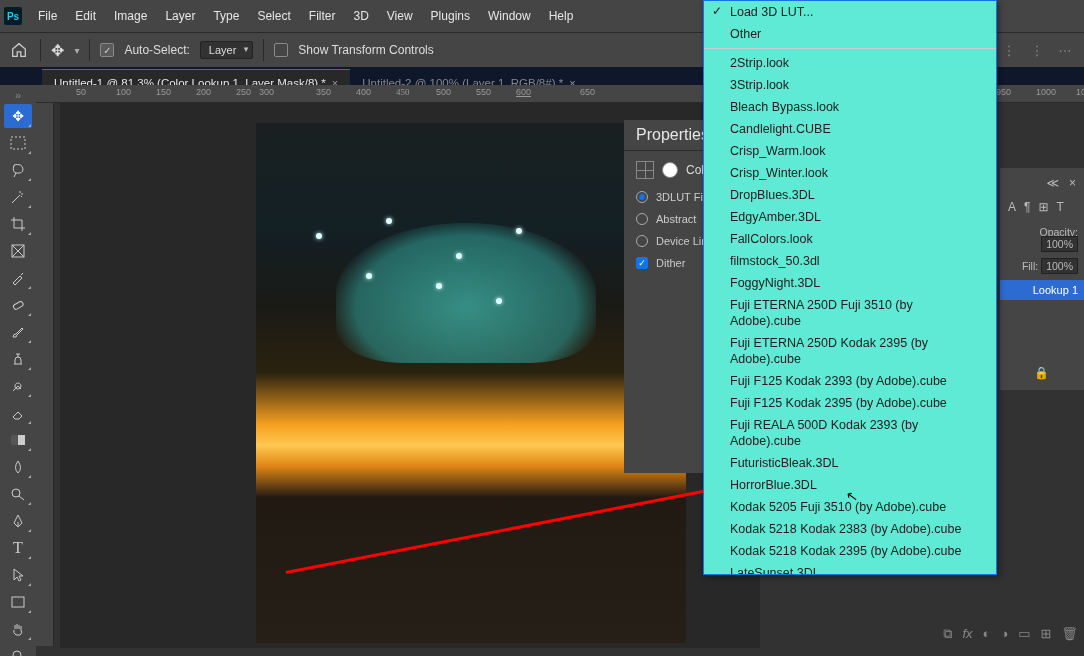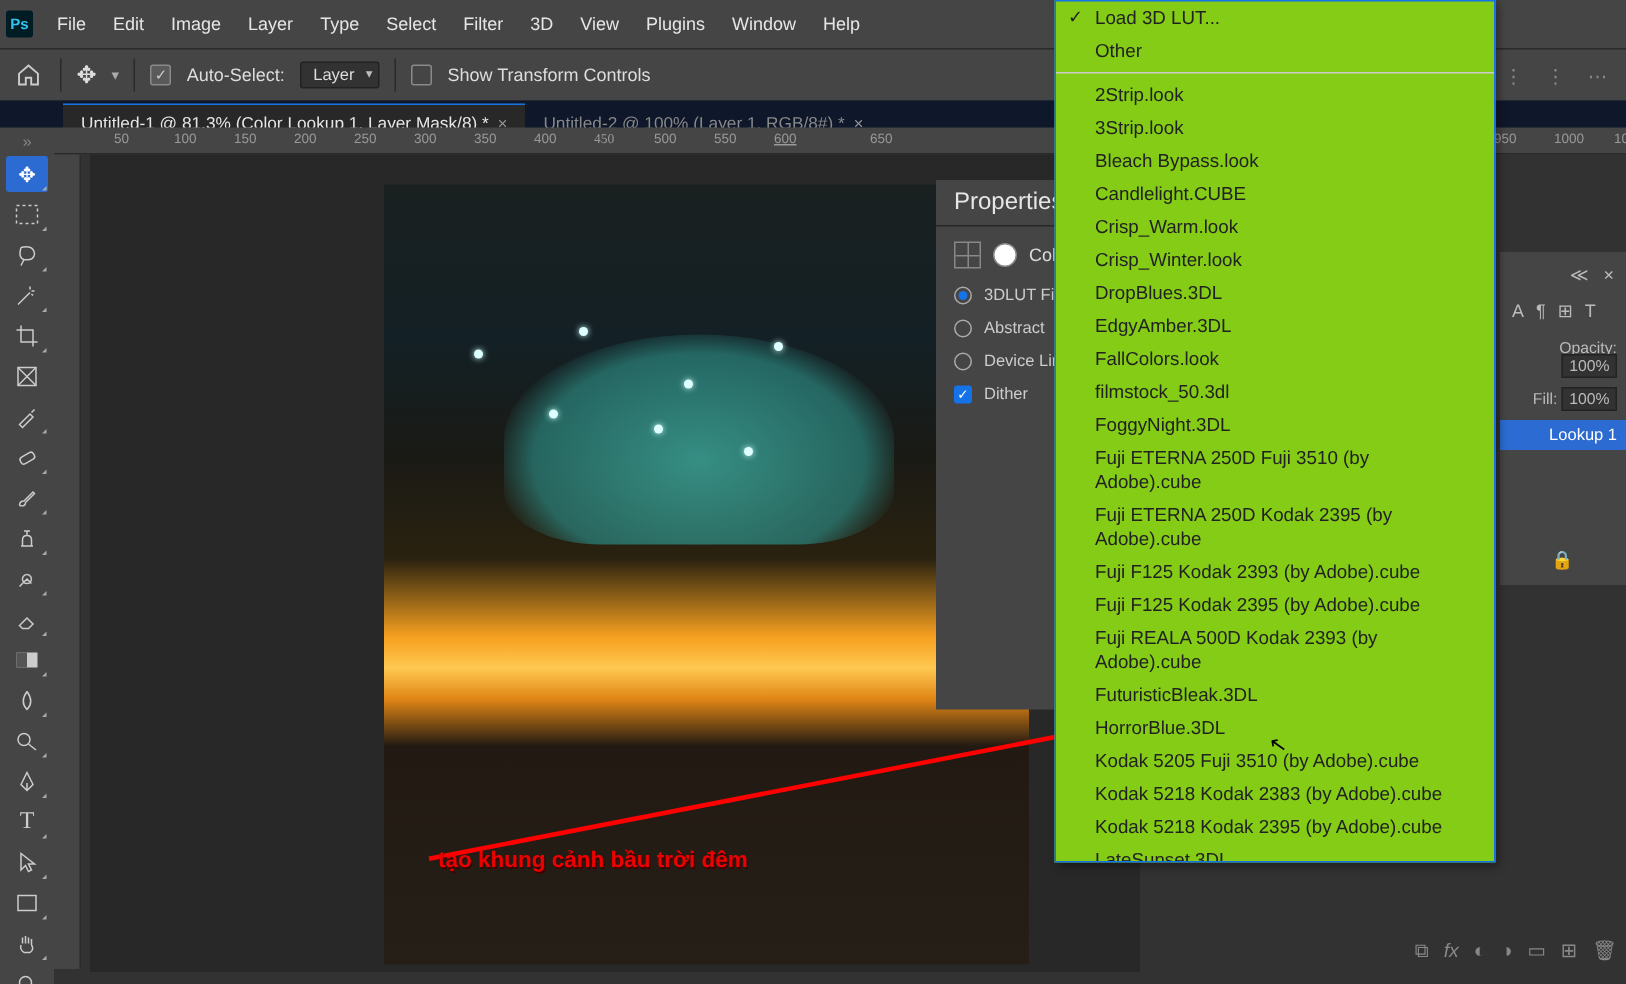--- a/index.html
+++ b/index.html
@@ -53,21 +53,21 @@
 .prop-title .gridico::before { left:50%; top:0; width:1px; height:100%; }
 .prop-title .gridico::after { top:50%; left:0; height:1px; width:100%; }
 .prop-title .maskico { width:16px; height:16px; border-radius:50%; background:#fff; border:1px solid #888; display:inline-block; }
 .radio-row { display:flex; align-items:center; gap:8px; margin:10px 0; color:#ccc; font-size:11px; }
 .rad { width:12px; height:12px; border:1px solid #aaa; border-radius:50%; display:inline-flex; align-items:center; justify-content:center; }
 .rad.on::after { content:""; width:6px; height:6px; background:#1473e6; border-radius:50%; }
 .chk { width:12px; height:12px; border:1px solid #aaa; border-radius:2px; display:inline-flex; align-items:center; justify-content:center; font-size:9px; }
 .chk.on { background:#1473e6; border-color:#1473e6; color:#fff; }
 .bottom-icons { position:absolute; right:6px; bottom:14px; display:flex; gap:10px; color:#888; font-size:13px; }
 
-.dropdown { position:absolute; left:703px; top:0; width:294px; background:#84cc16; border:1px solid #1473e6; max-height:575px; overflow:hidden; box-shadow:2px 2px 6px rgba(0,0,0,0.4); z-index:100; }
+.dropdown { position:absolute; left:703px; top:0; width:294px; background:#5eead4; border:1px solid #1473e6; max-height:575px; overflow:hidden; box-shadow:2px 2px 6px rgba(0,0,0,0.4); z-index:100; }
 .dd-item { padding:3px 10px 3px 26px; font-size:12.5px; color:#222; position:relative; line-height:16px; cursor:pointer; }
 .dd-item.checked::before { content:"✓"; position:absolute; left:8px; top:2px; font-size:12px; }
 .dd-sep { height:1px; background:#ccc; margin:3px 0; }
 .cursor { position:absolute; left:846px; top:488px; font-size:14px; color:#000; z-index:101; transform:rotate(-10deg); }
 
 svg { display:block; }
 </style>
 </head>
 <body>
 
@@ -129,21 +129,21 @@
     <span class="x">×</span>
   </div>
 </div>
 
 <div class="ruler-h" id="ruler-h">
     <span class="tick" style="left: 40px;">50</span>
     <span class="tick" style="left: 80px;">100</span>
     <span class="tick" style="left: 120px;">150</span>
     <span class="tick" style="left: 160px;">200</span>
     <span class="tick" style="left: 200px;">250</span>
-    <span class="tick" style="left: 240px;">300</span>
+    <span class="tick" style="left: 223px;">300</span>
     <span class="tick" style="left: 280px;">350</span>
     <span class="tick" style="left: 320px;">400</span>
     <span class="tick" style="left: 360px; font-family: Liberation Serif, serif;">450</span>
     <span class="tick" style="left: 400px;">500</span>
     <span class="tick" style="left: 440px;">550</span>
     <span class="tick" style="left: 480px; text-decoration: underline;">600</span>
     <span class="tick" style="left: 544px;">650</span>
     <span class="tick" style="left: 960px;">950</span>
     <span class="tick" style="left: 1000px;">1000</span>
     <span class="tick" style="left: 1040px;">1050</span>
@@ -280,21 +280,20 @@
     <div class="tent"></div>
     <div class="star" style="top:110px;left:60px"></div>
     <div class="star" style="top:95px;left:130px"></div>
     <div class="star" style="top:130px;left:200px"></div>
     <div class="star" style="top:105px;left:260px"></div>
     <div class="star" style="top:150px;left:110px"></div>
     <div class="star" style="top:160px;left:180px"></div>
     <div class="star" style="top:175px;left:240px"></div>
   </div>
   <div class="red-arrow"></div>
-  <div class="red-text">tạo khung cảnh bầu trời đêm</div>
 </div>
 
 <div class="panel-stack" style="left:624px; right:auto; width:176px;">
   <div class="panel-tabbar">
     <div class="panel-tab on">Properties</div>
     <div class="panel-tab">A</div>
   </div>
   <div class="prop-body">
     <div class="prop-title">
       <span class="gridico"></span>

